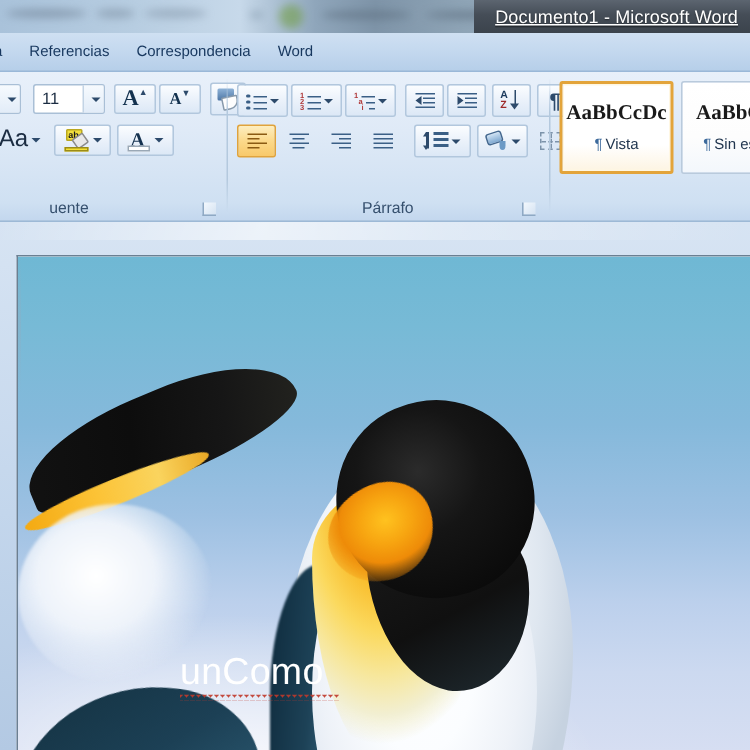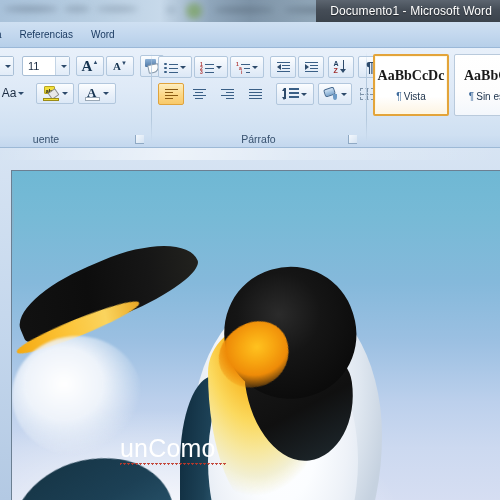--- a/index.html
+++ b/index.html
@@ -30,20 +30,21 @@
   }
   #title-plate {
     position: absolute; right: 0; top: 0; height: 22px;
     padding: 0 8px 0 14px;
     display: flex; align-items: center;
     background: linear-gradient(180deg,#5c6570 0%, #454d57 45%, #3b434c 100%);
     color: #ffffff;
     font-size: 12px; letter-spacing: .1px;
     white-space: nowrap;
     text-shadow: 0 1px 1px rgba(0,0,0,.5);
+    text-decoration: underline;
   }
 
   
   #tabstrip {
     position: absolute; left: 0; top: 22px; width: 500px; height: 26px;
     background: linear-gradient(180deg,#cfe0f2 0%, #c2d7ee 55%, #b6cfe9 100%);
     border-bottom: 1px solid #9ab8d8;
     display: flex; align-items: center;
   }
   .tab {
@@ -319,20 +320,21 @@
   <div class="smudge" style="left:360px;top:7px;  width:44px; height:6px;  background:#5d6e80;"></div>
 </div>
 
 <div id="titlebar">
   <div id="title-plate">Documento1 - Microsoft Word</div>
 </div>
 
 <div id="tabstrip">
   <div class="tab clipped">a</div>
   <div class="tab">Referencias</div>
+  <div class="tab">Correspondencia</div>
   <div class="tab">Word</div>
 </div>
 
 <div id="ribbon">
 
   <div class="group" style="left:-58px; width:208px;">
     <div class="group-body">
 
       <div class="combo" style="left:-4px; top:6px; width:76px;">
         <div class="val"></div>
@@ -358,21 +360,21 @@
       </div>
 
       <div class="btn framed" style="left:198px; top:5px; width:24px; height:22px;">
         <span style="position:relative;width:15px;height:15px;display:block;">
           <span style="position:absolute;left:0;top:0;width:11px;height:8px;background:linear-gradient(180deg,#8fb3d8,#4d76a5);border-radius:1px;"></span>
           <span style="position:absolute;left:3px;top:5px;width:11px;height:9px;background:#fdfdfd;border:1px solid #8799ab;border-radius:1px 1px 6px 1px;transform:rotate(-12deg);"></span>
         </span>
       </div>
 
       <div class="btn" style="left:54px; top:33px; width:34px; height:20px;">
-        <span style="font-size:12px;">Aa</span>
+        <span style="font-size:16px;">Aa</span>
           <span class="caret"></span>
       </div>
 
       <div class="btn framed" style="left:94px; top:33px; width:38px; height:21px;">
         <span style="position:relative;width:17px;height:15px;display:block;">
           <span style="position:absolute;left:1px;top:0px;width:11px;height:8px;background:#f2df3d;border:1px solid #b9a720;border-radius:1px;font-size:6px;color:#1a1a1a;text-align:center;line-height:8px;font-weight:bold;">ab</span>
           <span style="position:absolute;left:6px;top:4px;width:9px;height:8px;background:#e8e8e8;border:1px solid #8b8b8b;transform:rotate(-35deg);border-radius:1px;"></span>
           <span style="position:absolute;left:0;bottom:0;width:16px;height:3px;background:#f5e033;border:1px solid #9b8c18;"></span>
         </span>
         <span class="caret"></span>

